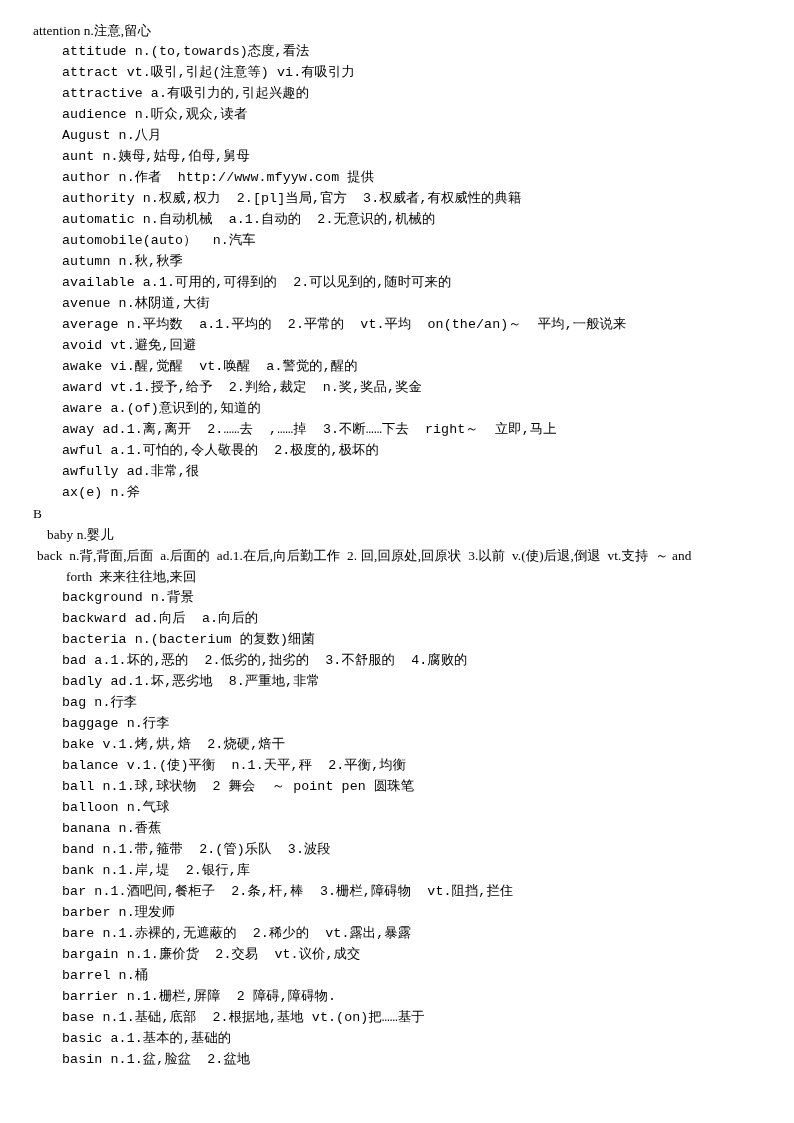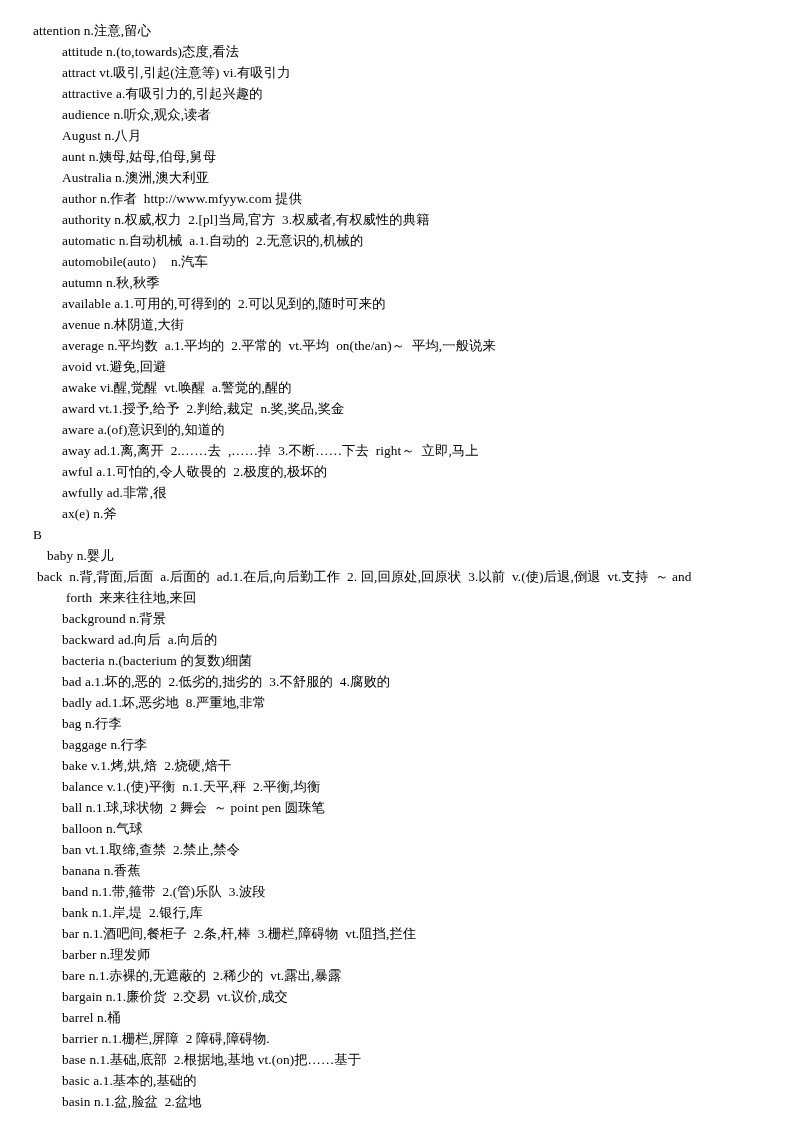--- a/index.html
+++ b/index.html
@@ -31,21 +31,21 @@
   .line {
     font-size: 13.3px;
     line-height: 21px;
     white-space: pre-wrap;
     word-break: normal;
     letter-spacing: 0.1px;
   }
   
   .ind-0  { padding-left: 33px; padding-right: 8px; }   
   .ind-1  { padding-left: 47px; padding-right: 7px; }   
-  .ind-2  { padding-left: 62px; padding-right: 10px; }  
+  .ind-2  { padding-left: 62px; padding-right: 10px; font-family: Liberation Mono, monospace; }  
   .ind-wrap {
     padding-left: 66px;
     padding-right: 10px;
     text-indent: -29px;
   }
   .section-letter {
     font-size: 13.3px;
     line-height: 21px;
   }
 </style>
@@ -54,21 +54,20 @@
 
 <div id="page">
   <div class="entry-list" id="entry-list">
       <div class="line ind-0">attention n.注意,留心</div>
       <div class="line ind-2">attitude n.(to,towards)态度,看法</div>
       <div class="line ind-2">attract vt.吸引,引起(注意等) vi.有吸引力</div>
       <div class="line ind-2">attractive a.有吸引力的,引起兴趣的</div>
       <div class="line ind-2">audience n.听众,观众,读者</div>
       <div class="line ind-2">August n.八月</div>
       <div class="line ind-2">aunt n.姨母,姑母,伯母,舅母</div>
-      <div class="line ind-2">Australia n.澳洲,澳大利亚</div>
       <div class="line ind-2">author n.作者  http://www.mfyyw.com 提供</div>
       <div class="line ind-2">authority n.权威,权力  2.[pl]当局,官方  3.权威者,有权威性的典籍</div>
       <div class="line ind-2">automatic n.自动机械  a.1.自动的  2.无意识的,机械的</div>
       <div class="line ind-2">automobile(auto）  n.汽车</div>
       <div class="line ind-2">autumn n.秋,秋季</div>
       <div class="line ind-2">available a.1.可用的,可得到的  2.可以见到的,随时可来的</div>
       <div class="line ind-2">avenue n.林阴道,大街</div>
       <div class="line ind-2">average n.平均数  a.1.平均的  2.平常的  vt.平均  on(the/an)～  平均,一般说来</div>
       <div class="line ind-2">avoid vt.避免,回避</div>
       <div class="line ind-2">awake vi.醒,觉醒  vt.唤醒  a.警觉的,醒的</div>
@@ -85,21 +84,20 @@
       <div class="line ind-2">backward ad.向后  a.向后的</div>
       <div class="line ind-2">bacteria n.(bacterium 的复数)细菌</div>
       <div class="line ind-2">bad a.1.坏的,恶的  2.低劣的,拙劣的  3.不舒服的  4.腐败的</div>
       <div class="line ind-2">badly ad.1.坏,恶劣地  8.严重地,非常</div>
       <div class="line ind-2">bag n.行李</div>
       <div class="line ind-2">baggage n.行李</div>
       <div class="line ind-2">bake v.1.烤,烘,焙  2.烧硬,焙干</div>
       <div class="line ind-2">balance v.1.(使)平衡  n.1.天平,秤  2.平衡,均衡</div>
       <div class="line ind-2">ball n.1.球,球状物  2 舞会  ～ point pen 圆珠笔</div>
       <div class="line ind-2">balloon n.气球</div>
-      <div class="line ind-2">ban vt.1.取缔,查禁  2.禁止,禁令</div>
       <div class="line ind-2">banana n.香蕉</div>
       <div class="line ind-2">band n.1.带,箍带  2.(管)乐队  3.波段</div>
       <div class="line ind-2">bank n.1.岸,堤  2.银行,库</div>
       <div class="line ind-2">bar n.1.酒吧间,餐柜子  2.条,杆,棒  3.栅栏,障碍物  vt.阻挡,拦住</div>
       <div class="line ind-2">barber n.理发师</div>
       <div class="line ind-2">bare n.1.赤裸的,无遮蔽的  2.稀少的  vt.露出,暴露</div>
       <div class="line ind-2">bargain n.1.廉价货  2.交易  vt.议价,成交</div>
       <div class="line ind-2">barrel n.桶</div>
       <div class="line ind-2">barrier n.1.栅栏,屏障  2 障碍,障碍物.</div>
       <div class="line ind-2">base n.1.基础,底部  2.根据地,基地 vt.(on)把……基于</div>

